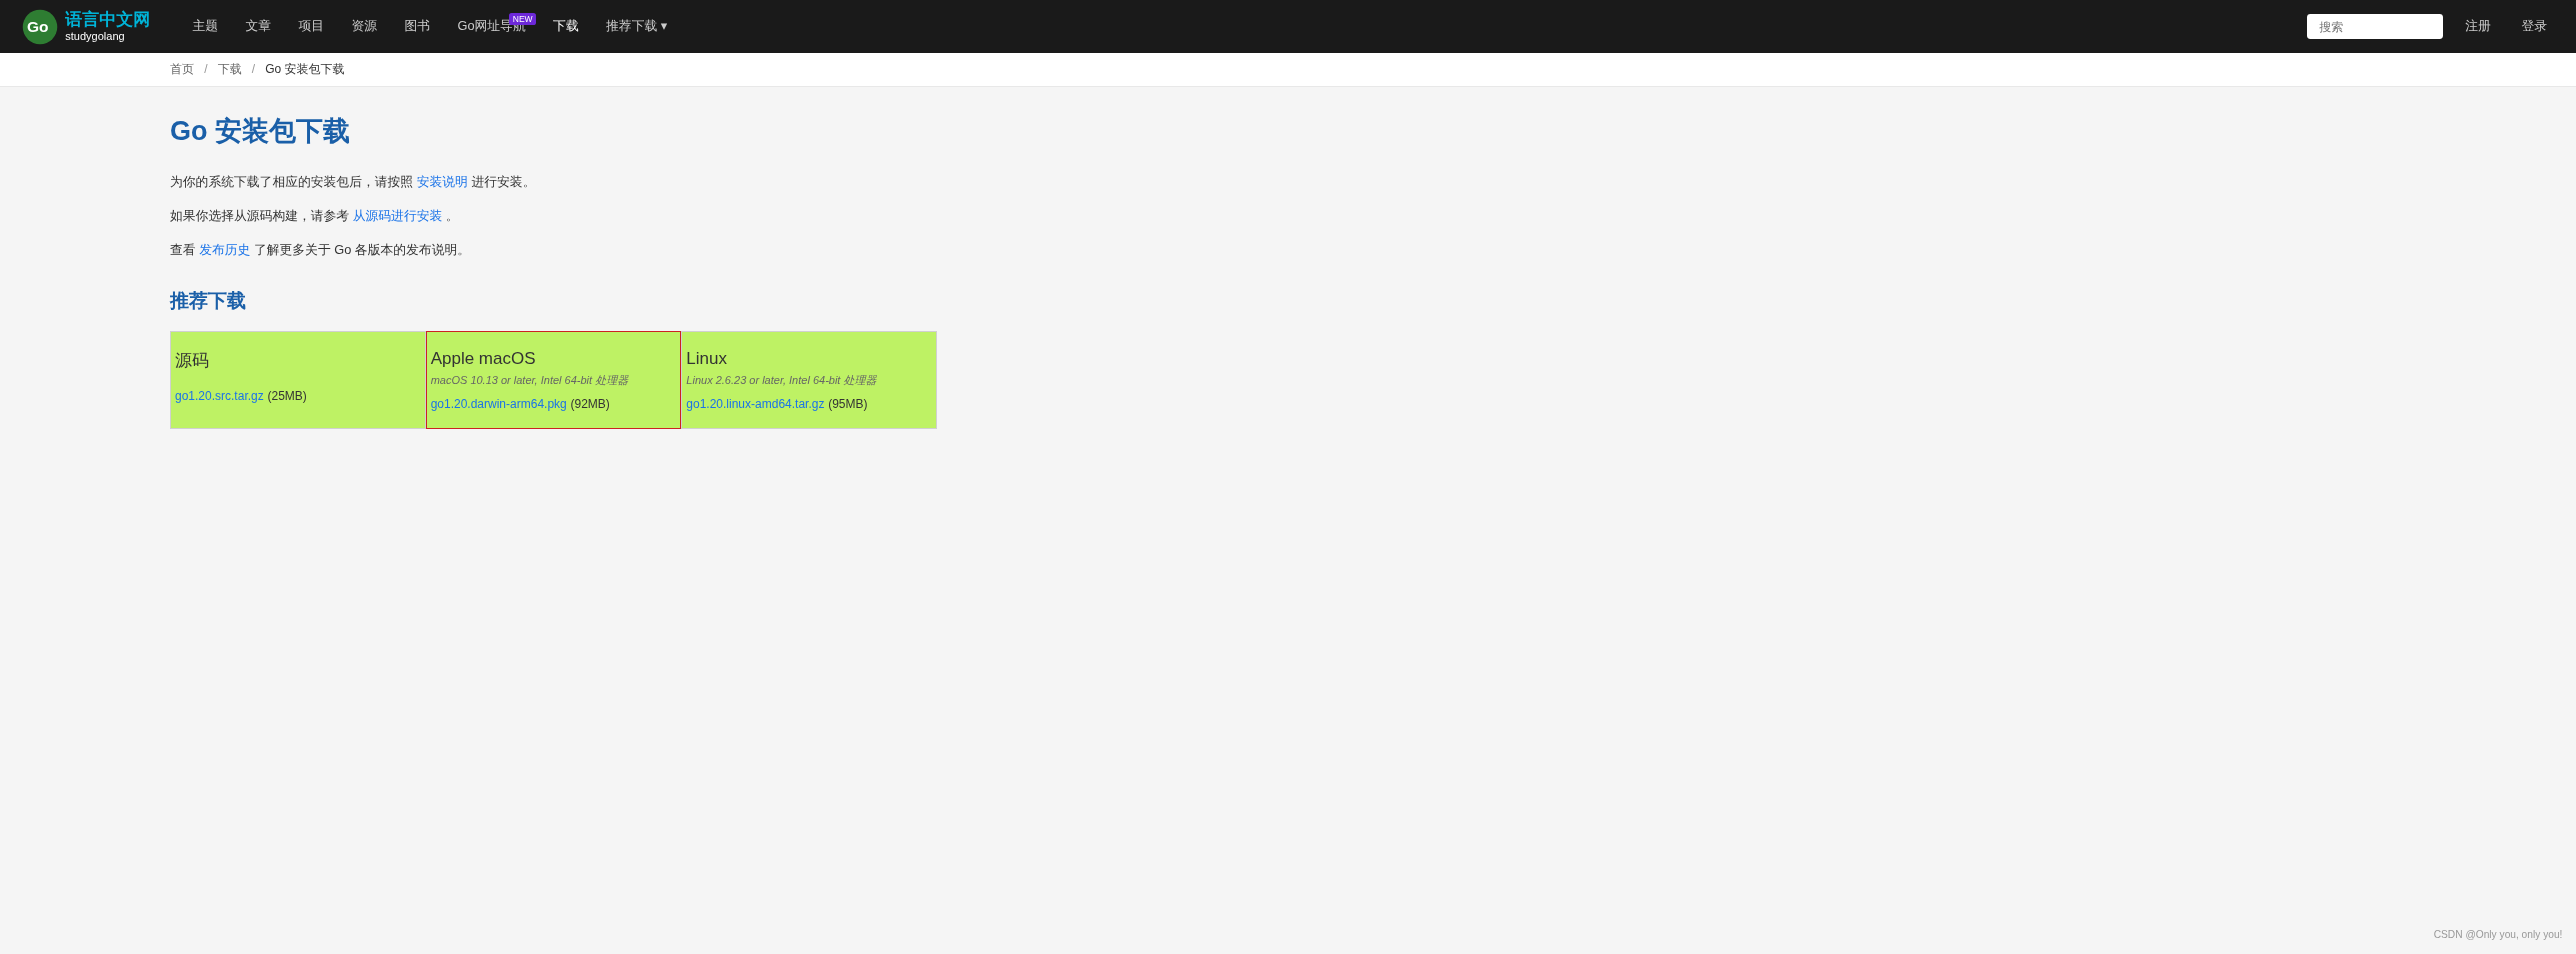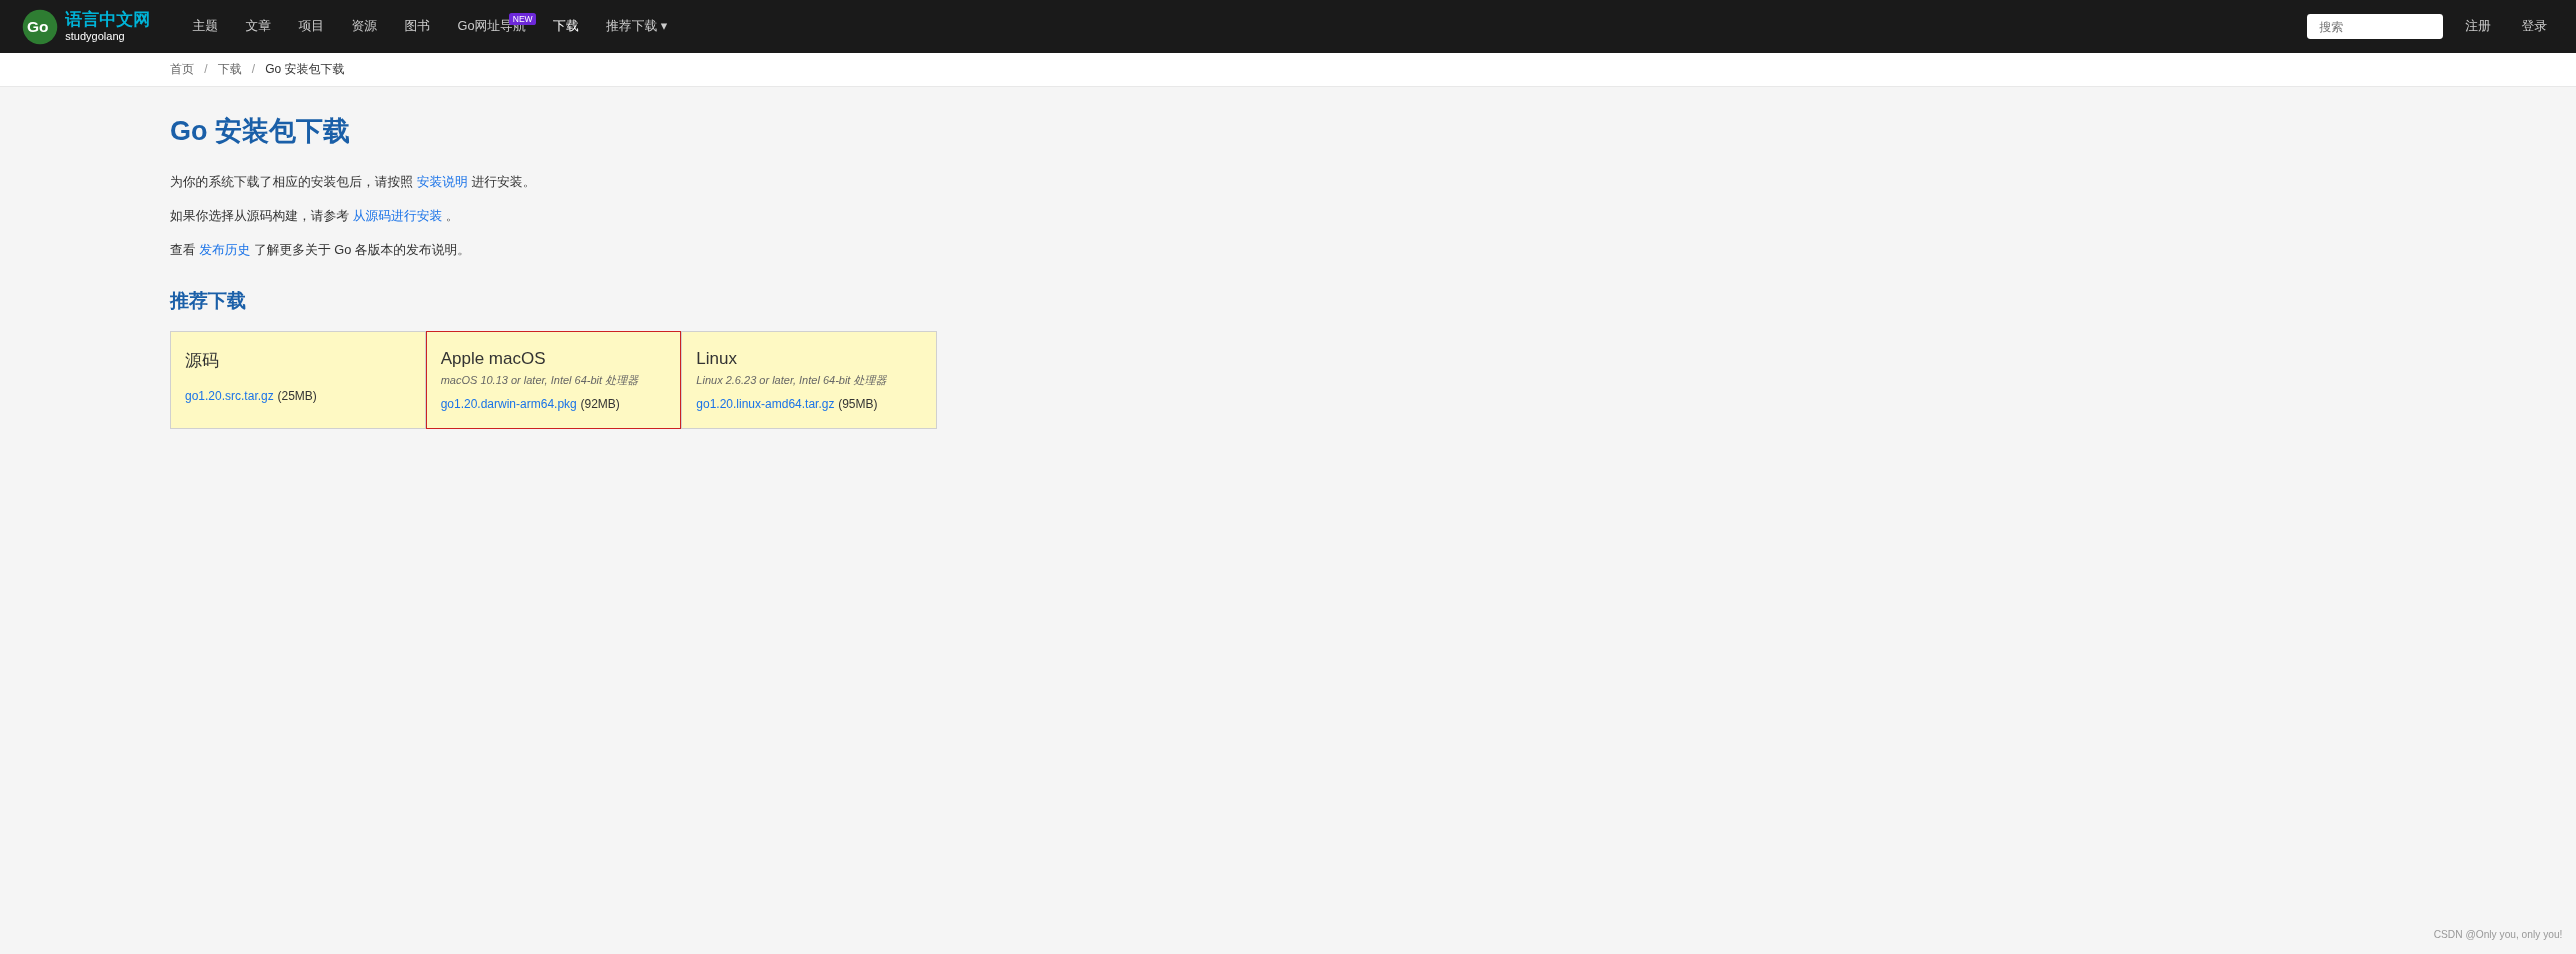--- a/index.html
+++ b/index.html
@@ -137,23 +137,23 @@
     }
 
     
     .cards-grid {
       display: grid;
       grid-template-columns: 1fr 1fr 1fr;
       gap: 0;
       max-width: 767px;
     }
     .card {
-      background: #fef9c3;
+      background: #bef264;
       border: 0.9px solid #d0d0d0;
-      padding: 17px 14px;
+      padding: 17px 4px;
       position: relative;
     }
     .card.highlighted {
       border: 1.7px solid #cc2222;
       z-index: 1;
     }
     .card-title {
       font-size: 17px;
       font-weight: normal;
       color: #333;

